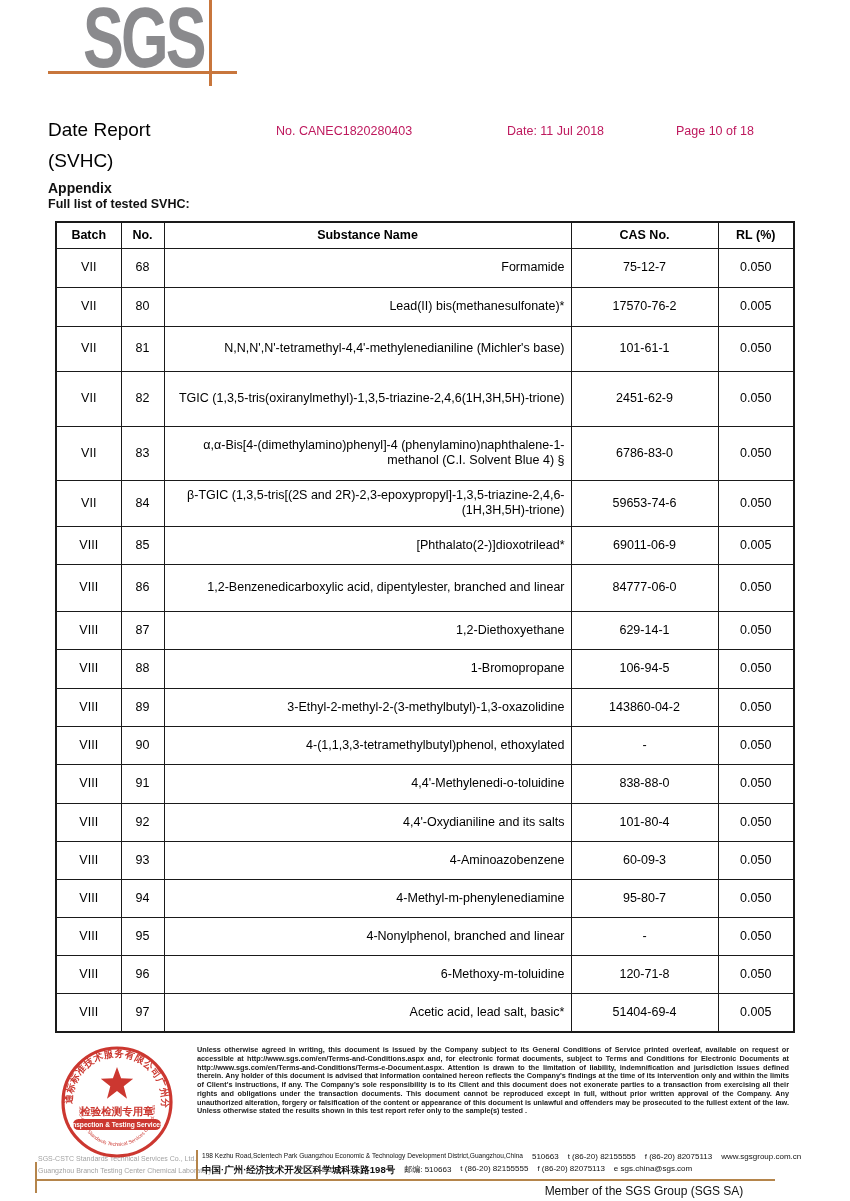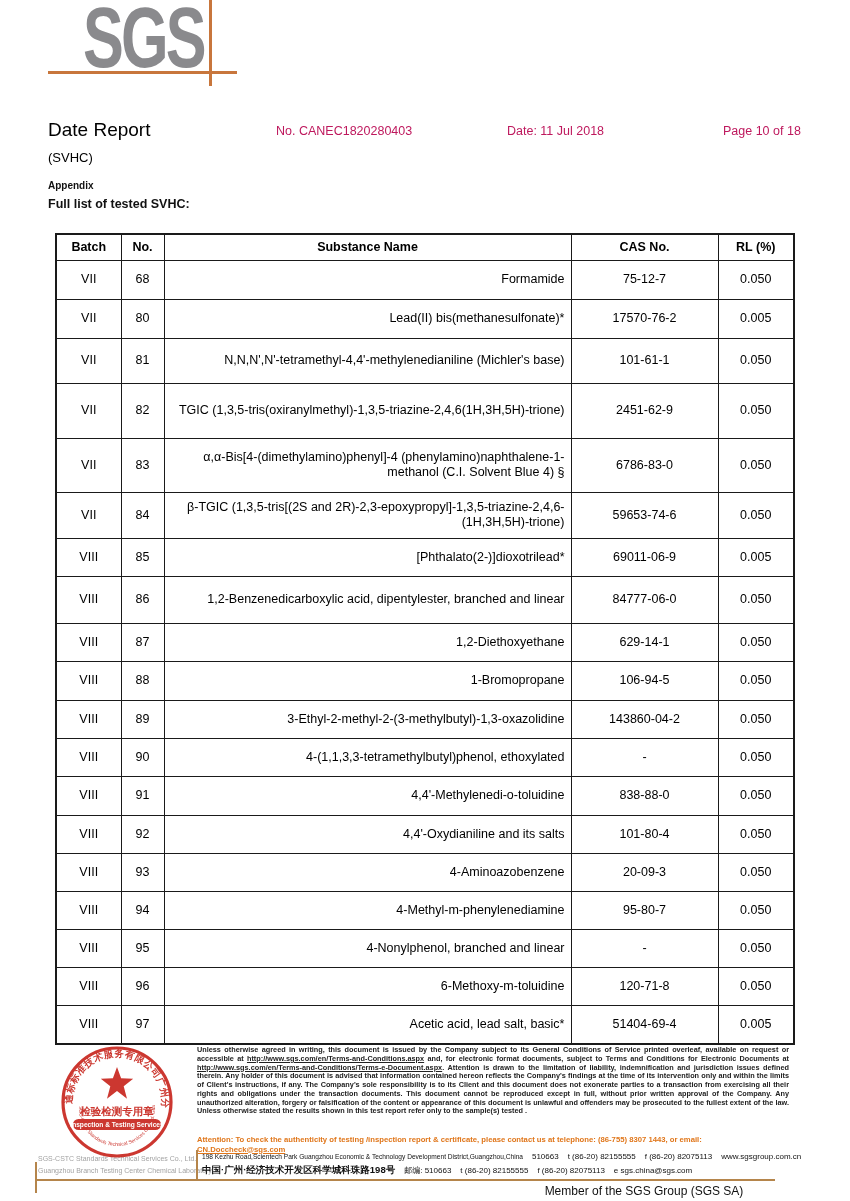--- a/index.html
+++ b/index.html
@@ -1,43 +1,43 @@
 <!DOCTYPE html>
 <html><head>
 <meta charset="utf-8">
 <style>
   * { margin:0; padding:0; box-sizing:border-box; }
   html,body { background:#ffffff; }
   .page {
     position:relative; width:850px; height:1201px; margin:0 auto;
     background:#ffffff; overflow:hidden;
-    font-family:"Liberation Sans","DejaVu Sans",sans-serif; color:#111;padding-left:47px;
+    font-family:"Liberation Sans","DejaVu Sans",sans-serif; color:#111;
   }
   
   .logo-text {
     position:absolute; left:83px; top:-5px; font-size:85px; line-height:85px;
     font-weight:bold; color:#8a8a8d; letter-spacing:-4px;
     transform:scaleX(0.72); transform-origin:0 0;
   }
   .logo-hline { position:absolute; left:48px; top:71px; width:189px; height:2.5px; background:#c8763c; }
   .logo-vline { position:absolute; left:209px; top:0; width:2.5px; height:86px; background:#c8763c; }
   
   .title   { position:absolute; left:48px; top:119px; font-size:19px; color:#000; }
-  .subtitle{ position:absolute; left:48px; top:150px; font-size:13px; color:#000; }
+  .subtitle{ position:absolute; left:48px; top:150px; font-size:19px; color:#000; }
   .meta    { position:absolute; top:124px; font-size:12.5px; color:#be185d; }
   .meta.no   { left:276px; }
   .meta.date { left:507px; }
   .meta.page { left:676px; }
-  .appendix-h  { position:absolute; left:48px; top:180px; font-size:10px; font-weight:bold; }
+  .appendix-h  { position:absolute; left:48px; top:180px; font-size:14px; font-weight:bold; }
   .appendix-sh { position:absolute; left:48px; top:197px; font-size:12.5px; font-weight:bold; }
   
   table.svhc {
     position:absolute; left:55px; top:221px; width:738px;
     border-collapse:collapse; table-layout:fixed;
-    font-size:12.5px; line-height:15px; color:#000;margin-top:12px;
+    font-size:12.5px; line-height:15px; color:#000;
   }
   table.svhc th, table.svhc td { border:1.5px solid #1a1a1a; }
   table.svhc { border:2px solid #1a1a1a; }
   table.svhc th { height:26px; font-weight:bold; text-align:center; padding:2px 4px; }
   table.svhc td { padding:2px 6px; vertical-align:middle; }
   .col-batch { width:65px; }  .col-no { width:43px; }
   .col-sub   { width:407px; } .col-cas { width:147px; } .col-rl { width:76px; }
   td.c-batch, td.c-no, td.c-cas, td.c-rl { text-align:center; }
   td.c-sub { text-align:right; overflow-wrap:break-word; word-wrap:break-word; }
   #table-body tr:nth-child(1){height:39px} #table-body tr:nth-child(2){height:39px}
@@ -54,29 +54,29 @@
   .company-lines {
     position:absolute; left:38px; top:1153px; width:170px;
     font-size:7px; line-height:12px; color:#a3a3a3; white-space:nowrap;
   }
   .stamp-svg { position:absolute; left:52px; top:1040px; width:130px; height:130px; opacity:0.92; }
   .disclaimer {
     position:absolute; left:197px; top:1046px; width:592px;
     font-size:7.3px; line-height:8.75px; font-weight:bold; color:#222;
     text-align:justify;
   }
-  .disclaimer .u { text-decoration:underline; }
+  .disclaimer .u { }
   .attention {
     position:absolute; left:197px; top:1135px; width:592px;
     font-size:7.7px; line-height:9.6px; font-weight:bold; color:#e0761a;
   }
   .attention .u { text-decoration:underline; }
   .addr-vline  { position:absolute; left:196px; top:1150px; width:1.5px; height:29px; background:#b5854b; }
   .addr-block  { position:absolute; left:202px; top:1152px; width:588px; white-space:nowrap; }
-  .addr-row    { display:flex; align-items:center; gap:9px; }
+  .addr-row    { display:flex; align-items:flex-start; gap:9px; }
   .addr-row.en { font-size:6.6px; color:#111; }
   .addr-row.en .big { font-size:8px; }
   .addr-row.cn { margin-top:2.5px; font-size:8px; color:#111; }
   .addr-row.cn .street-cn { font-size:9.5px; font-weight:bold; }
   .addr-row .grow { flex:0 1 auto; }
   .footer-hrule { position:absolute; left:35px; top:1179px; width:740px; height:2px; background:#b5854b; }
   .footer-tick  { position:absolute; left:35px; top:1162px; width:2px; height:31px; background:#b5854b; }
   .member-line  { position:absolute; left:500px; top:1184px; width:288px; text-align:center; font-size:12px; color:#111; }
 </style>
 </head>
@@ -224,21 +224,21 @@
       <td class="c-no">92</td>
       <td class="c-sub">4,4'-Oxydianiline and its salts</td>
       <td class="c-cas">101-80-4</td>
       <td class="c-rl">0.050</td>
     </tr>
 
     <tr>
       <td class="c-batch">VIII</td>
       <td class="c-no">93</td>
       <td class="c-sub">4-Aminoazobenzene</td>
-      <td class="c-cas">20-09-3</td>
+      <td class="c-cas">60-09-3</td>
       <td class="c-rl">0.050</td>
     </tr>
 
     <tr>
       <td class="c-batch">VIII</td>
       <td class="c-no">94</td>
       <td class="c-sub">4-Methyl-m-phenylenediamine</td>
       <td class="c-cas">95-80-7</td>
       <td class="c-rl">0.050</td>
     </tr>
@@ -287,21 +287,20 @@
       <textPath href="#arcBottom" startOffset="1">SGS-CSTC Standards Technical Services Co., Ltd. Guangzhou Branch</textPath>
     </text>
     <polygon points="65,27 69.1,38.3 81.2,38.7 71.7,46.2 75,58.8 65,51 55,58.8 58.3,46.2 48.8,38.7 60.9,38.3" fill="#c8271f"></polygon>
     <text x="65" y="75" text-anchor="middle" font-size="10.5" font-weight="bold" fill="#c8271f">检验检测专用章</text>
     <rect x="21" y="79" width="88" height="11" rx="5.5" fill="#c8271f"></rect>
     <text x="65" y="87.3" text-anchor="middle" font-size="6.6" font-weight="bold" fill="#ffffff">Inspection &amp; Testing Services</text>
   </svg>
 
   <p class="disclaimer"><span>Unless otherwise agreed in writing, this document is issued by the Company subject to its General Conditions of Service printed overleaf, available on request or accessible at </span><span class="u">http://www.sgs.com/en/Terms-and-Conditions.aspx</span><span> and, for electronic format documents, subject to Terms and Conditions for Electronic Documents at </span><span class="u">http://www.sgs.com/en/Terms-and-Conditions/Terms-e-Document.aspx</span><span>. Attention is drawn to the limitation of liability, indemnification and jurisdiction issues defined therein. Any holder of this document is advised that information contained hereon reflects the Company's findings at the time of its intervention only and within the limits of Client's instructions, if any. The Company's sole responsibility is to its Client and this document does not exonerate parties to a transaction from exercising all their rights and obligations under the transaction documents. This document cannot be reproduced except in full, without prior written approval of the Company. Any unauthorized alteration, forgery or falsification of the content or appearance of this document is unlawful and offenders may be prosecuted to the fullest extent of the law. Unless otherwise stated the results shown in this test report refer only to the sample(s) tested .</span></p>
 
-  <p class="attention"><span>Attention: To check the authenticity of testing /inspection report &amp; certificate, please contact us at telephone: (86-755) 8307 1443, or email: </span><span class="u">CN.Doccheck@sgs.com</span></p>
 
   <div class="addr-vline"></div>
 
   <div class="addr-block">
     <div class="addr-row en">
       <span class="grow">198 Kezhu Road,Scientech Park Guangzhou Economic &amp; Technology Development District,Guangzhou,China</span>
       <span class="big">510663</span>
       <span class="big">t (86-20) 82155555</span>
       <span class="big">f (86-20) 82075113</span>
       <span class="big">www.sgsgroup.com.cn</span>

